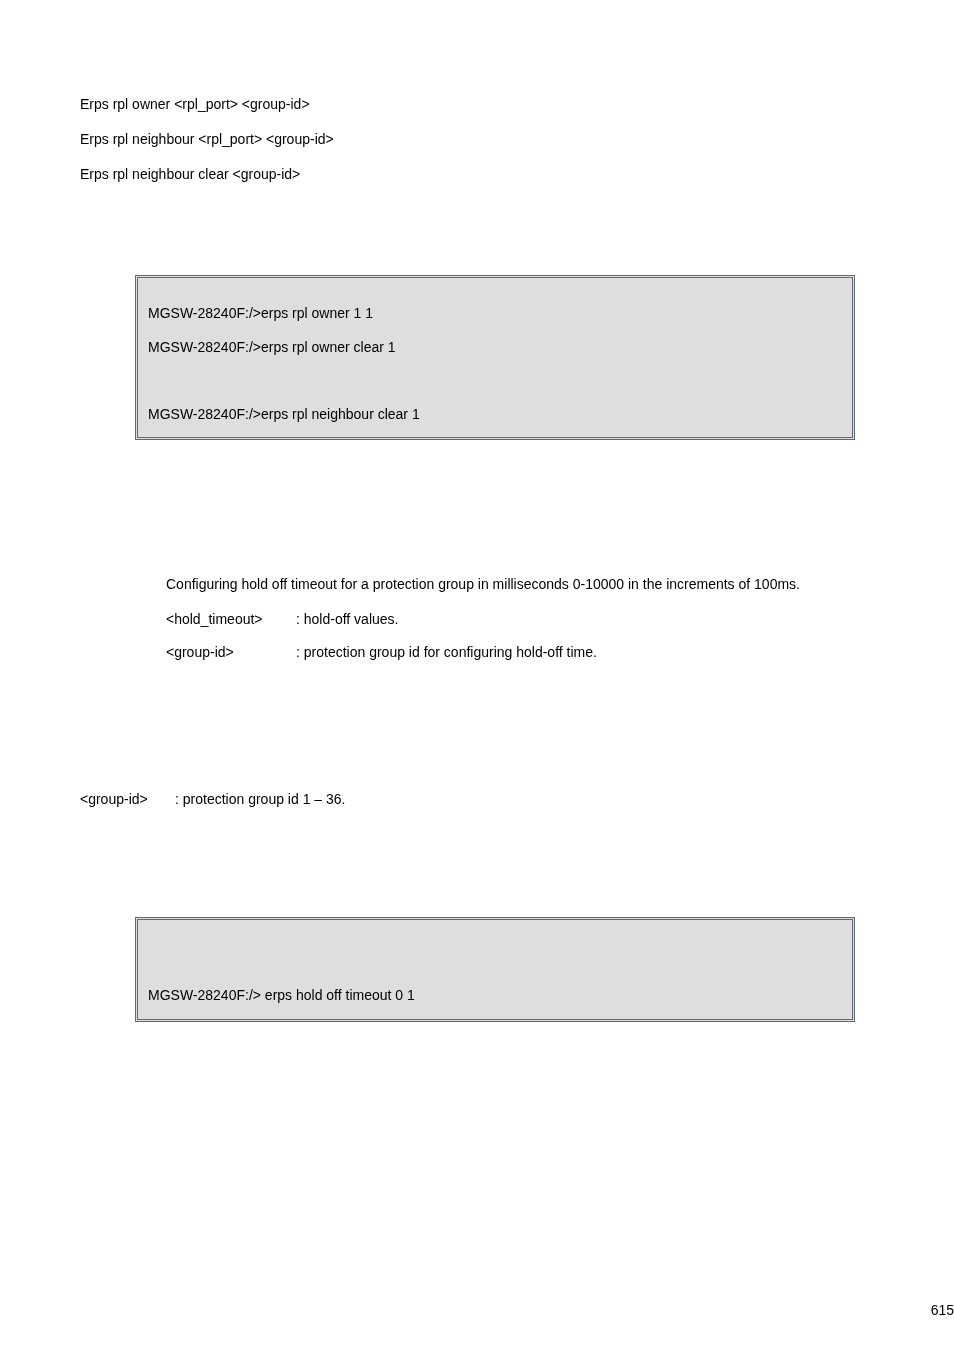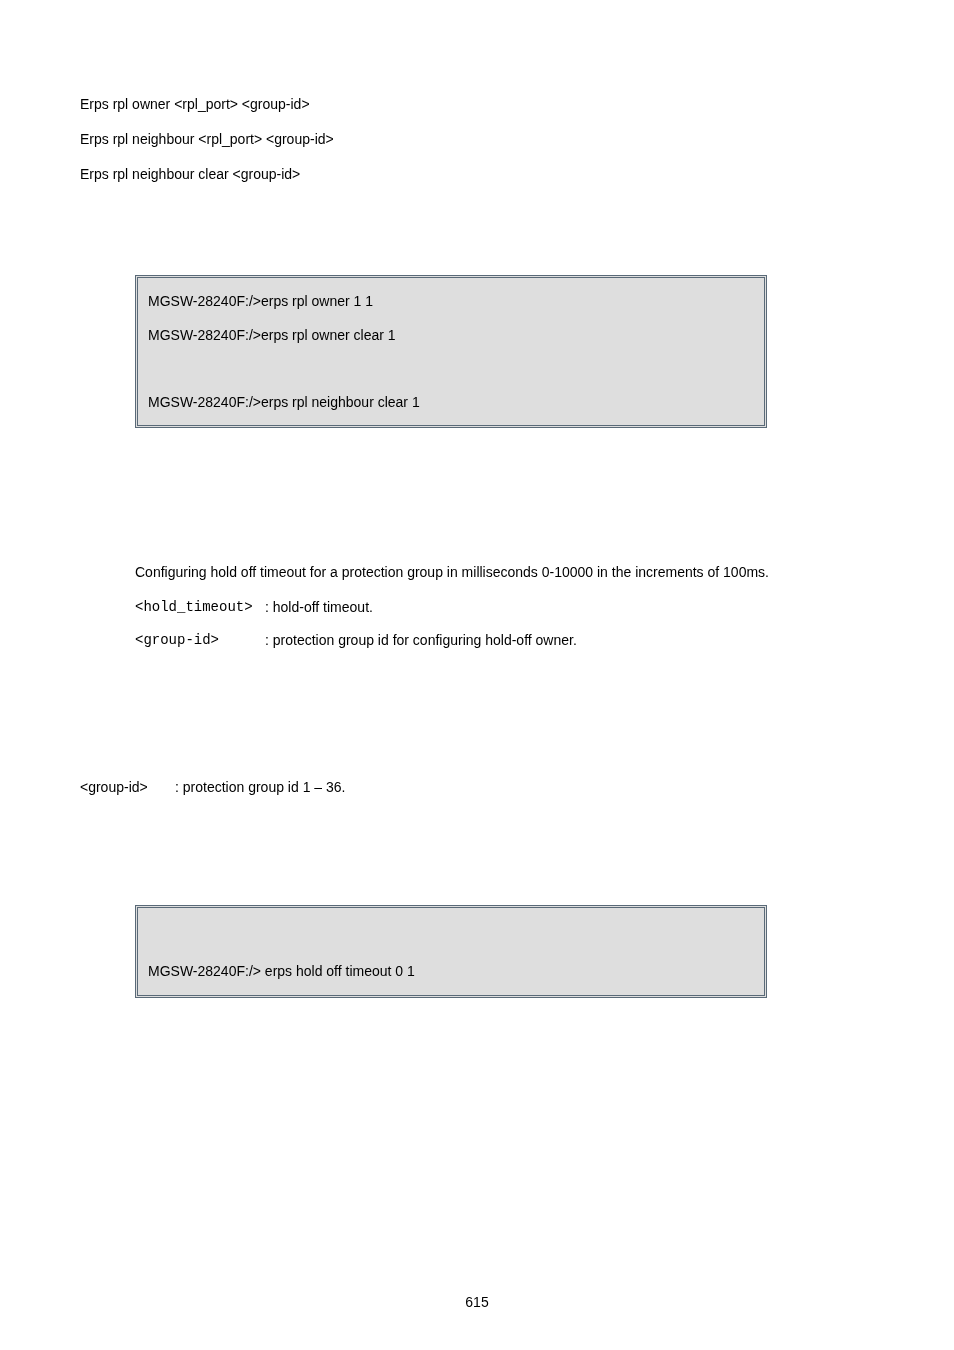--- a/index.html
+++ b/index.html
@@ -15,29 +15,29 @@
     position: relative;
     box-sizing: border-box;
     padding: 90px 80px 0 80px;
   }
   .body-line {
     font-size: 14px;
     line-height: 1.5;
     margin: 4px 0 14px 0;
   }
   .indent-block {
-    margin-left: 55px;
+    margin-left: 86px;
     margin-top: 4px;
   }
   .code-box {
     margin: 90px 0 0 55px;
-    width: 632px;
+    width: 720px;
     border: 3px double #5a6a78;
     background: #dedede;
-    padding: 8px 10px 8px 10px;
+    padding: 20px 10px 8px 10px;
     box-sizing: border-box;
   }
   .code-box .code-line {
     font-size: 14px;
     line-height: 1.6;
     margin: 4px 0 12px 0;
     color: #000000;
   }
   .code-box .code-line:last-child {
     margin-bottom: 4px;
@@ -54,31 +54,30 @@
   }
   .param-row {
     display: flex;
     font-size: 14px;
     line-height: 1.5;
     margin: 4px 0 12px 0;
   }
   .param-key {
     width: 130px;
     flex: 0 0 130px;
-    font-family: Liberation Mono, monospace;
   }
   .param-val {
     flex: 1 1 auto;
   }
   .page-number {
     position: absolute;
-    bottom: 40px;
+    bottom: 32px;
     left: 0;
     width: 100%;
-    text-align: center;
+    text-align: right;
     font-size: 14px;
   }
 </style>
 </head>
 <body>
 
 <div class="page">
 
   <div class="body-line">Erps rpl owner &lt;rpl_port&gt; &lt;group-id&gt;</div>
   <div class="body-line">Erps rpl neighbour &lt;rpl_port&gt; &lt;group-id&gt;</div>
@@ -89,25 +88,25 @@
     <div class="code-line">MGSW-28240F:/&gt;erps rpl owner clear 1</div>
     <div class="code-line">MGSW-28240F:/&gt;erps rpl neighbour clear 1</div>
   </div>
 
   <div class="spacer-lg"></div>
 
   <div class="indent-block">
     <div class="body-line">Configuring hold off timeout for a protection group in milliseconds 0-10000 in the increments of 100ms.</div>
     <div class="param-row">
       <span class="param-key">&lt;hold_timeout&gt;</span>
-      <span class="param-val">: hold-off timeout.</span>
+      <span class="param-val">: hold-off values.</span>
     </div>
     <div class="param-row">
       <span class="param-key">&lt;group-id&gt;</span>
-      <span class="param-val">: protection group id for configuring hold-off owner.</span>
+      <span class="param-val">: protection group id for configuring hold-off time.</span>
     </div>
   </div>
 
   <div class="spacer-md"></div>
 
 
   <div class="spacer-md"></div>
 
   <div class="param-row" style="margin-left:0;">
     <span style="width:95px; flex:0 0 95px;">&lt;group-id&gt;</span>

